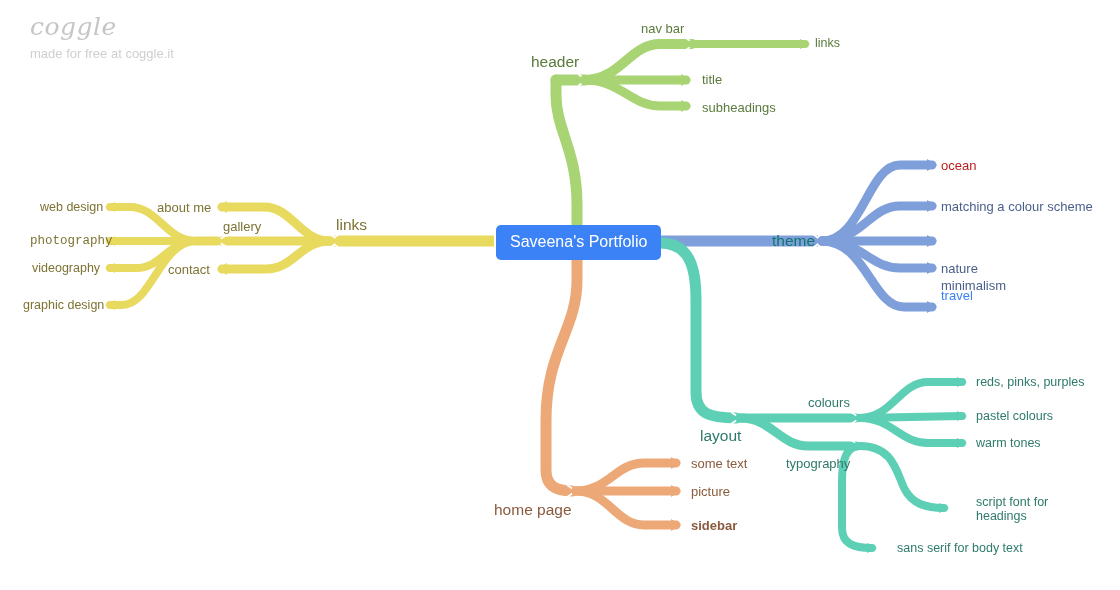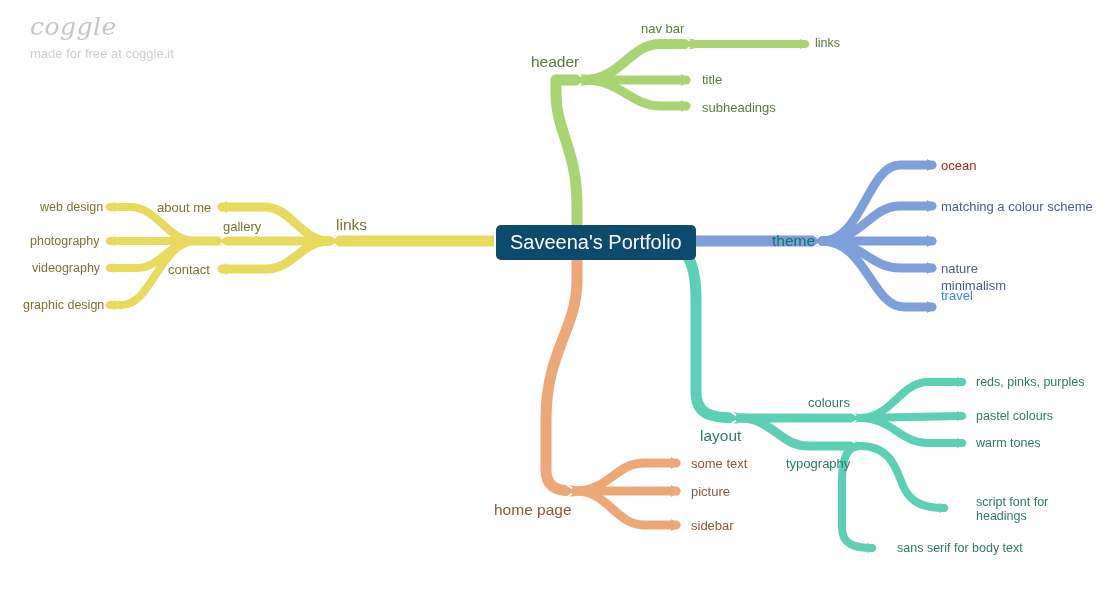--- a/index.html
+++ b/index.html
@@ -48,23 +48,23 @@
   .wm-sub {
     font-family: "Liberation Sans", sans-serif;
     font-size: 13px;
     color: #cfcfcf;
     line-height: 20px;
     margin-top: 4px;
   }
   
   .root-node {
     position: absolute;
-    background: #0c4a6e;
+    background: #3b82f6;
     color: #ffffff;
-    font-size: 20px;
+    font-size: 16px;
     border-radius: 5px;
     padding: 8px 14px 9px 14px;
     white-space: nowrap;
     line-height: 18px;
     box-sizing: border-box;
   }
   
   .node-label {
     position: absolute;
     white-space: nowrap;
@@ -211,31 +211,31 @@
   <div class="node-label lvl2" style="left:941px; top:199px; color:#4a5f8a;">matching a colour scheme</div>
   <div class="node-label lvl2" style="left:941px; top:234px; color:#4a5f8a;margin-top:44px;">minimalism</div>
   <div class="node-label lvl2" style="left:941px; top:261px; color:#4a5f8a;">nature</div>
   <div class="node-label lvl2" style="left:941px; top:288px; color:#3b82f6;">travel</div>
 
   <div class="node-label lvl1" style="left:336px; top:217px; color:#7d7334;">links</div>
   <div class="node-label lvl2" style="left:157px; top:200px; color:#7d7334;">about me</div>
   <div class="node-label lvl2" style="left:223px; top:219px; color:#7d7334;">gallery</div>
   <div class="node-label lvl2" style="left:168px; top:262px; color:#7d7334;">contact</div>
   <div class="node-label lvl3" style="left:40px; top:200px; color:#7d7334;">web design</div>
-  <div class="node-label lvl3" style="left:30px; top:234px; color:#7d7334;">photography</div>
+  <div class="node-label lvl3" style="left:30px; top:234px; color:#7d7334;font-family:Liberation Mono, monospace;">photography</div>
   <div class="node-label lvl3" style="left:32px; top:261px; color:#7d7334;">videography</div>
   <div class="node-label lvl3" style="left:23px; top:298px; color:#7d7334;">graphic design</div>
 
   <div class="node-label lvl1" style="left:700px; top:428px; color:#2e7a6a;">layout</div>
   <div class="node-label lvl2" style="left:808px; top:395px; color:#2e7a6a;">colours</div>
   <div class="node-label lvl3" style="left:976px; top:375px; color:#2e7a6a;">reds, pinks, purples</div>
   <div class="node-label lvl3" style="left:976px; top:409px; color:#2e7a6a;">pastel colours</div>
   <div class="node-label lvl3" style="left:976px; top:436px; color:#2e7a6a;">warm tones</div>
   <div class="node-label lvl2" style="left:786px; top:456px; color:#2e7a6a;">typography</div>
   <div class="node-label lvl3 wrap" style="left:976px; top:495px; color:#2e7a6a; width:84px;">script font for headings</div>
   <div class="node-label lvl3" style="left:897px; top:541px; color:#2e7a6a;">sans serif for body text</div>
 
   <div class="node-label lvl1" style="left:494px; top:502px; color:#8a5a3c;">home page</div>
   <div class="node-label lvl2" style="left:691px; top:456px; color:#8a5a3c;">some text</div>
   <div class="node-label lvl2" style="left:691px; top:484px; color:#8a5a3c;">picture</div>
-  <div class="node-label lvl2" style="left:691px; top:518px; color:#8a5a3c;">sidebar</div>
+  <div class="node-label lvl2" style="left:691px; top:518px; color:#8a5a3c;font-weight:bold;">sidebar</div>
 
 </div>
 
 </body></html>

